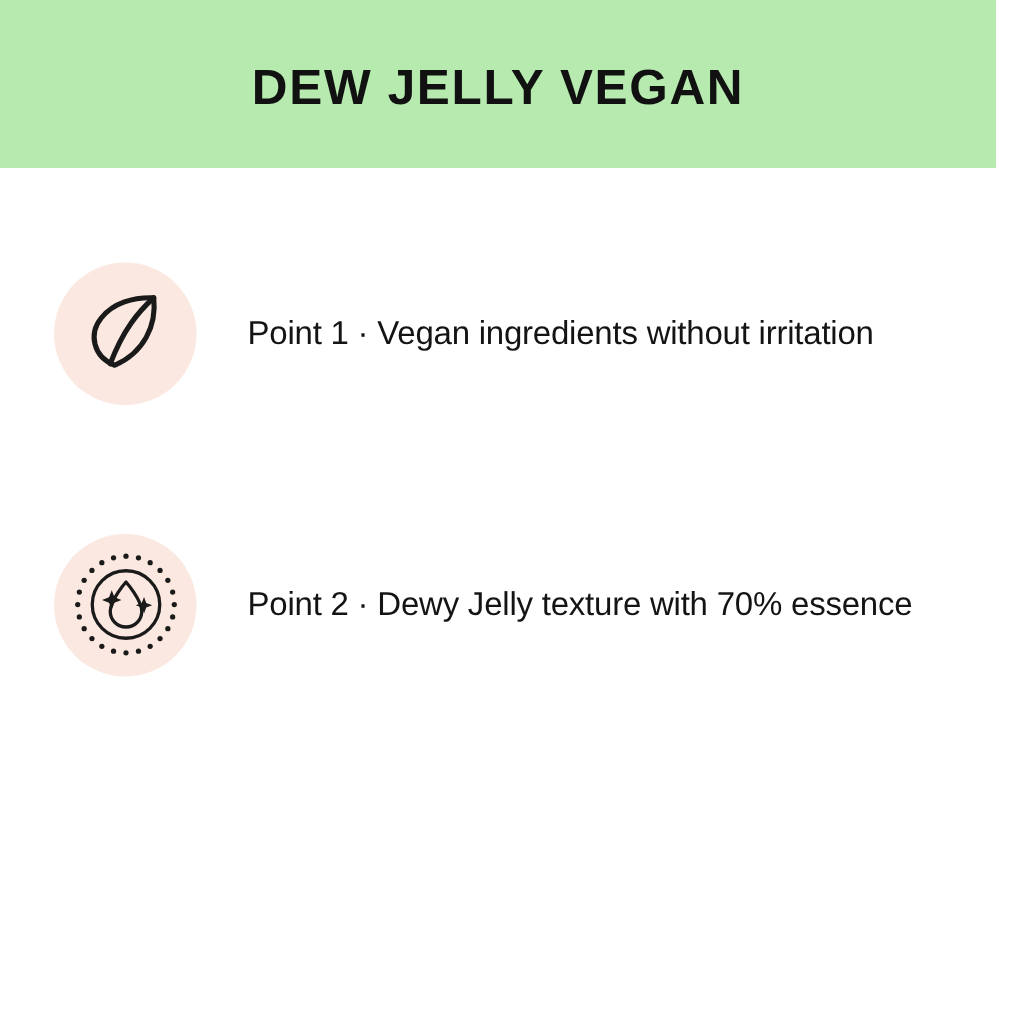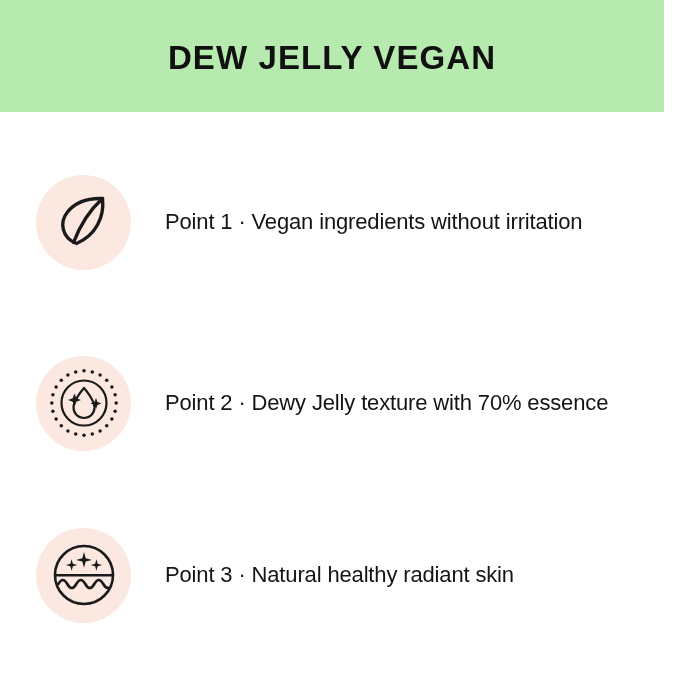--- a/index.html
+++ b/index.html
@@ -161,40 +161,15 @@
             <circle cx="10.1" cy="21.9" r="1.75"></circle>
             <circle cx="15.3" cy="15.3" r="1.75"></circle>
             <circle cx="21.9" cy="10.1" r="1.75"></circle>
             <circle cx="29.7" cy="6.9" r="1.75"></circle>
           </g>
         </svg>
       </div>
       <div class="point-text">Point 2 · Dewy Jelly texture with 70% essence</div>
     </div>
 
-    <div class="point-row row-3">
-      <div class="icon-badge">
-        <svg width="68" height="68" viewBox="0 0 68 68" aria-hidden="true">
-          <g fill="none" stroke="#1a1a1a" stroke-width="2.6" stroke-linecap="round" stroke-linejoin="round">
-            <circle cx="34" cy="34" r="29"></circle>
-
-            <line x1="6.2" y1="34.2" x2="61.8" y2="34.2"></line>
-
-            <path d="M8.3 43 C 11.3 37.6, 14.3 37.6, 17.3 43
-                     C 20.3 48.4, 23.3 48.4, 26.3 43
-                     C 29.3 37.6, 32.3 37.6, 35.3 43
-                     C 38.3 48.4, 41.3 48.4, 44.3 43
-                     C 47.3 37.6, 50.3 37.6, 53.3 43
-                     C 55.0 46.0, 56.7 47.3, 58.4 46.8"></path>
-          </g>
-
-          <g fill="#1a1a1a">
-            <path d="M34 11 L35.7 17.2 L41.9 18.9 L35.7 20.6 L34 26.8 L32.3 20.6 L26.1 18.9 L32.3 17.2 Z"></path>
-            <path d="M21.6 18.3 L22.9 22.7 L27.3 24 L22.9 25.3 L21.6 29.7 L20.3 25.3 L15.9 24 L20.3 22.7 Z"></path>
-            <path d="M46.4 18.3 L47.7 22.7 L52.1 24 L47.7 25.3 L46.4 29.7 L45.1 25.3 L40.7 24 L45.1 22.7 Z"></path>
-          </g>
-        </svg>
-      </div>
-      <div class="point-text">Point 3 · Natural healthy radiant skin</div>
-    </div>
 
   </div>
 </div>
 
 </body></html>

